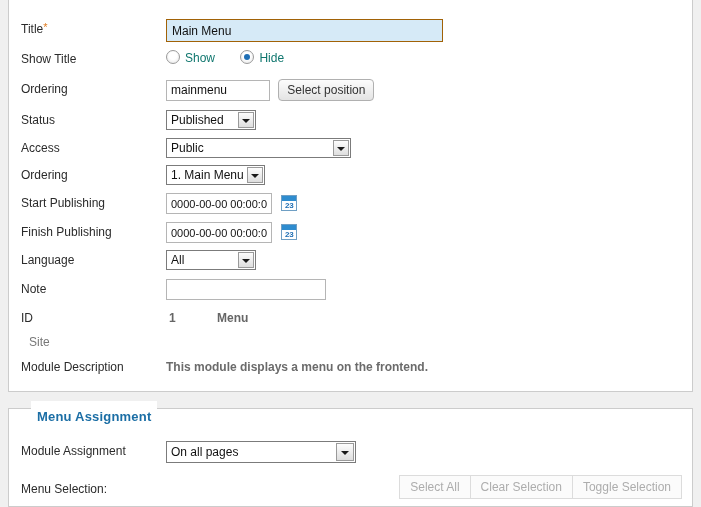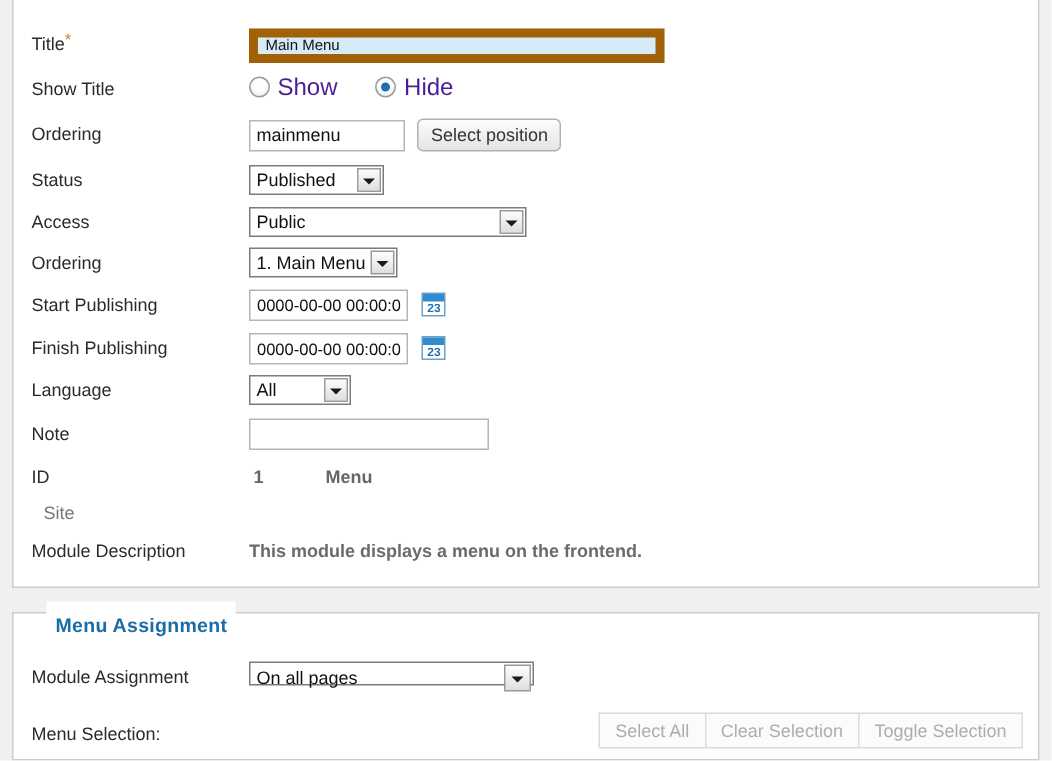--- a/index.html
+++ b/index.html
@@ -94,22 +94,22 @@
     border: 1px solid #b5b5b5;
     background: #ffffff;
     padding: 1px 4px;
     height: 21px;
     outline: none;
   }
   input.title-input {
     width: 277px;
     height: 23px;
     background: #d6eaf7;
-    border: 6px solid #a16207;
-    font-size: 10px;
+    border: 1px solid #a16207;
+    font-size: 12px;
     padding: 1px 5px;
   }
   input.position-input { width: 104px; }
   input.date-input { width: 106px; font-size: 11px; }
   input.note-input  { width: 160px; }
 
   
   .select {
     display: inline-block;
     position: relative;
@@ -144,22 +144,22 @@
     position: absolute;
     left: 3px;
     top: 6px;
     border-left: 4px solid transparent;
     border-right: 4px solid transparent;
     border-top: 4px solid #1a1a1a;
   }
   .sel-status   { width: 90px; }
   .sel-access   { width: 185px; }
   .sel-ordering { width: 99px; }
-  .sel-language { width: 68px; }
-  .sel-assign   { width: 190px; height: 16px; }
+  .sel-language { width: 90px; }
+  .sel-assign   { width: 190px; height: 22px; }
   .sel-assign .val { line-height: 20px; }
   .sel-assign .arrow { width: 18px; height: 18px; }
   .sel-assign .arrow:after { left: 4px; top: 7px; }
 
   
   .radio-group { position: absolute; left: 157px; top: 1px; }
   .radio-item {
     display: inline-block;
     margin-right: 22px;
     white-space: nowrap;
@@ -179,21 +179,21 @@
   .radio.checked:after {
     content: "";
     position: absolute;
     left: 3px;
     top: 3px;
     width: 6px;
     height: 6px;
     border-radius: 50%;
     background: #1f6fb5;
   }
-  .radio-label { font-size: 16px; color: #4c1d95; }
+  .radio-label { font-size: 12px; color: #0f766e; }
 
   
   .btn {
     display: inline-block;
     box-sizing: border-box;
     font-family: "Liberation Sans", sans-serif;
     font-size: 12px;
     color: #333333;
     background: linear-gradient(#fcfcfc, #e4e4e4);
     border: 1px solid #b0b0b0;

